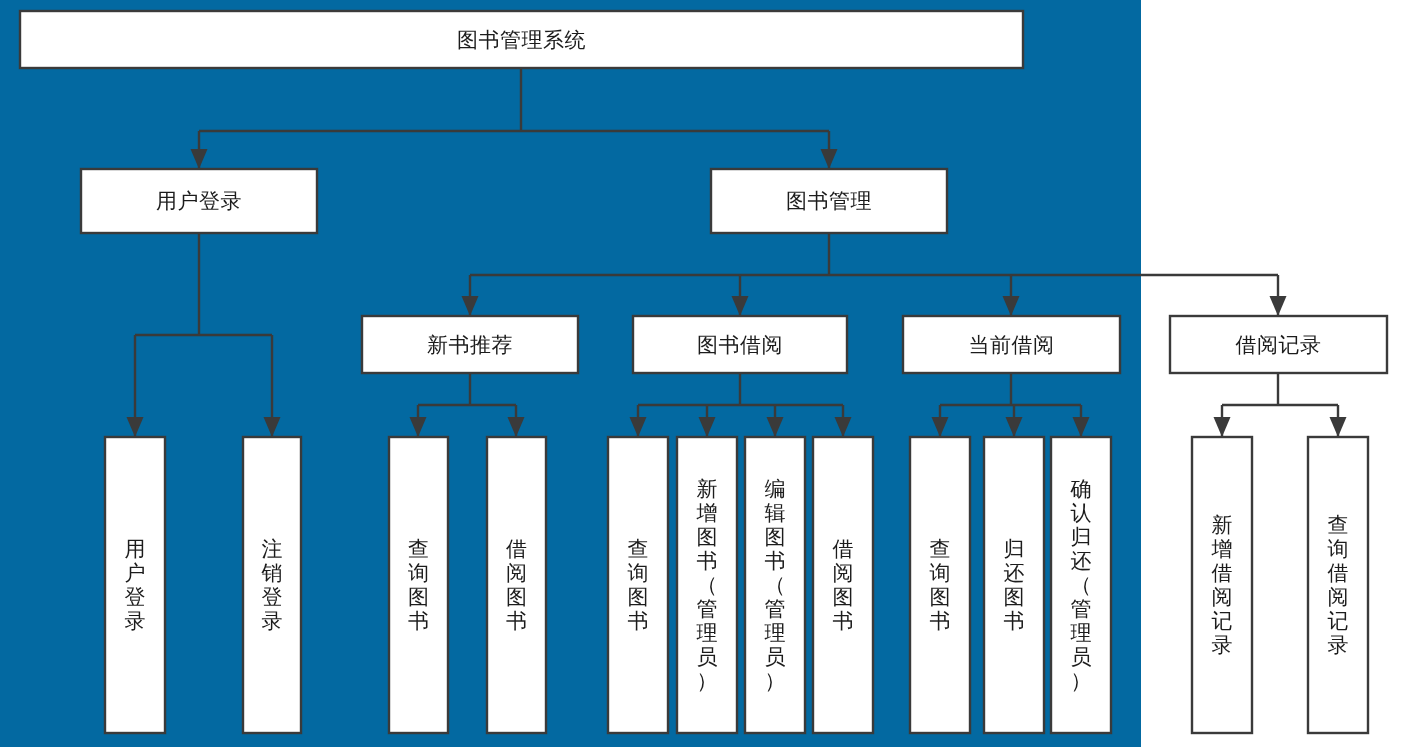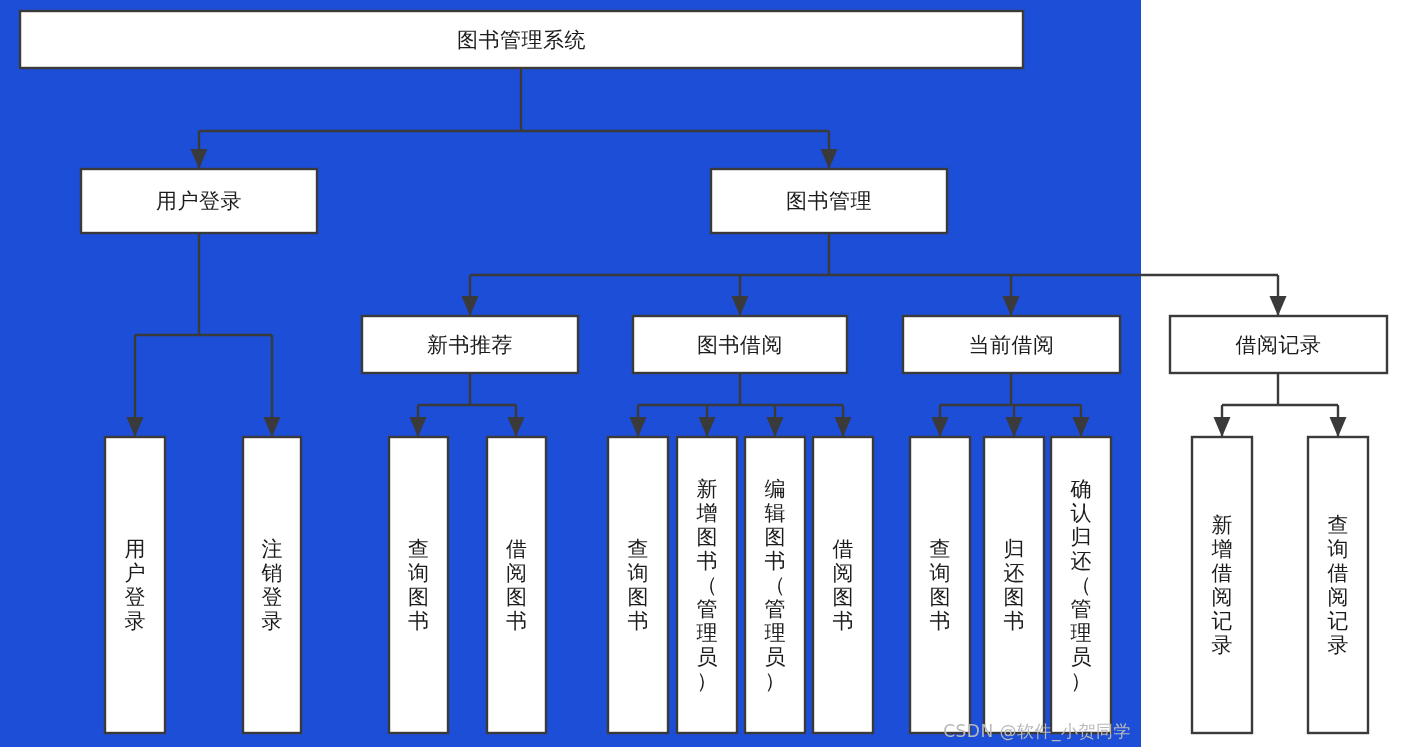--- a/index.html
+++ b/index.html
@@ -10,21 +10,21 @@
   body {
     width: 1405px;
     height: 747px;
     font-family: "DejaVu Sans", "Liberation Sans", sans-serif;
     overflow: hidden;
   }
   #diagram-root {
     position: relative;
     width: 1141px;
     height: 747px;
-    background: #1d4ed8;
+    background: #0369a1;
   }
   svg.canvas {
     position: absolute;
     top: 0;
     left: 0;
     width: 1405px;
     height: 747px;
   }
   .node-box {
     fill: #ffffff;
@@ -205,15 +205,14 @@
           <rect x="1192" y="437" width="60" height="296" class="node-box"></rect>
           <text x="1222" class="node-label-v"><tspan x="1222" y="532.2">新</tspan><tspan x="1222" y="556.2">增</tspan><tspan x="1222" y="580.2">借</tspan><tspan x="1222" y="604.2">阅</tspan><tspan x="1222" y="628.2">记</tspan><tspan x="1222" y="652.2">录</tspan></text>
         </g>
         <g>
           <rect x="1308" y="437" width="60" height="296" class="node-box"></rect>
           <text x="1338" class="node-label-v"><tspan x="1338" y="532.2">查</tspan><tspan x="1338" y="556.2">询</tspan><tspan x="1338" y="580.2">借</tspan><tspan x="1338" y="604.2">阅</tspan><tspan x="1338" y="628.2">记</tspan><tspan x="1338" y="652.2">录</tspan></text>
         </g>
       </g>
   </svg>
 
-  <div class="watermark">CSDN @软件_小贺同学</div>
 
 </div>
 
 </body></html>

